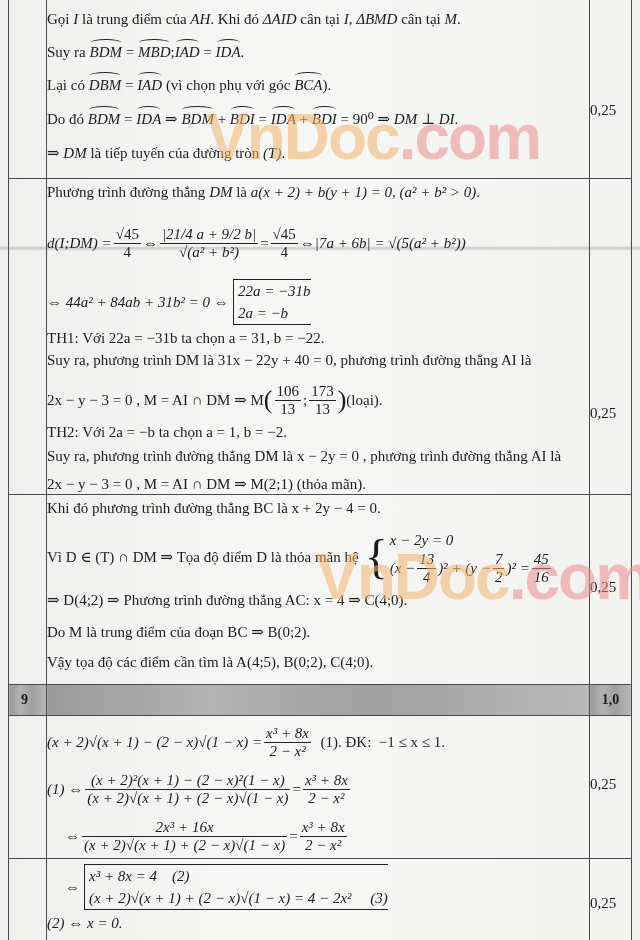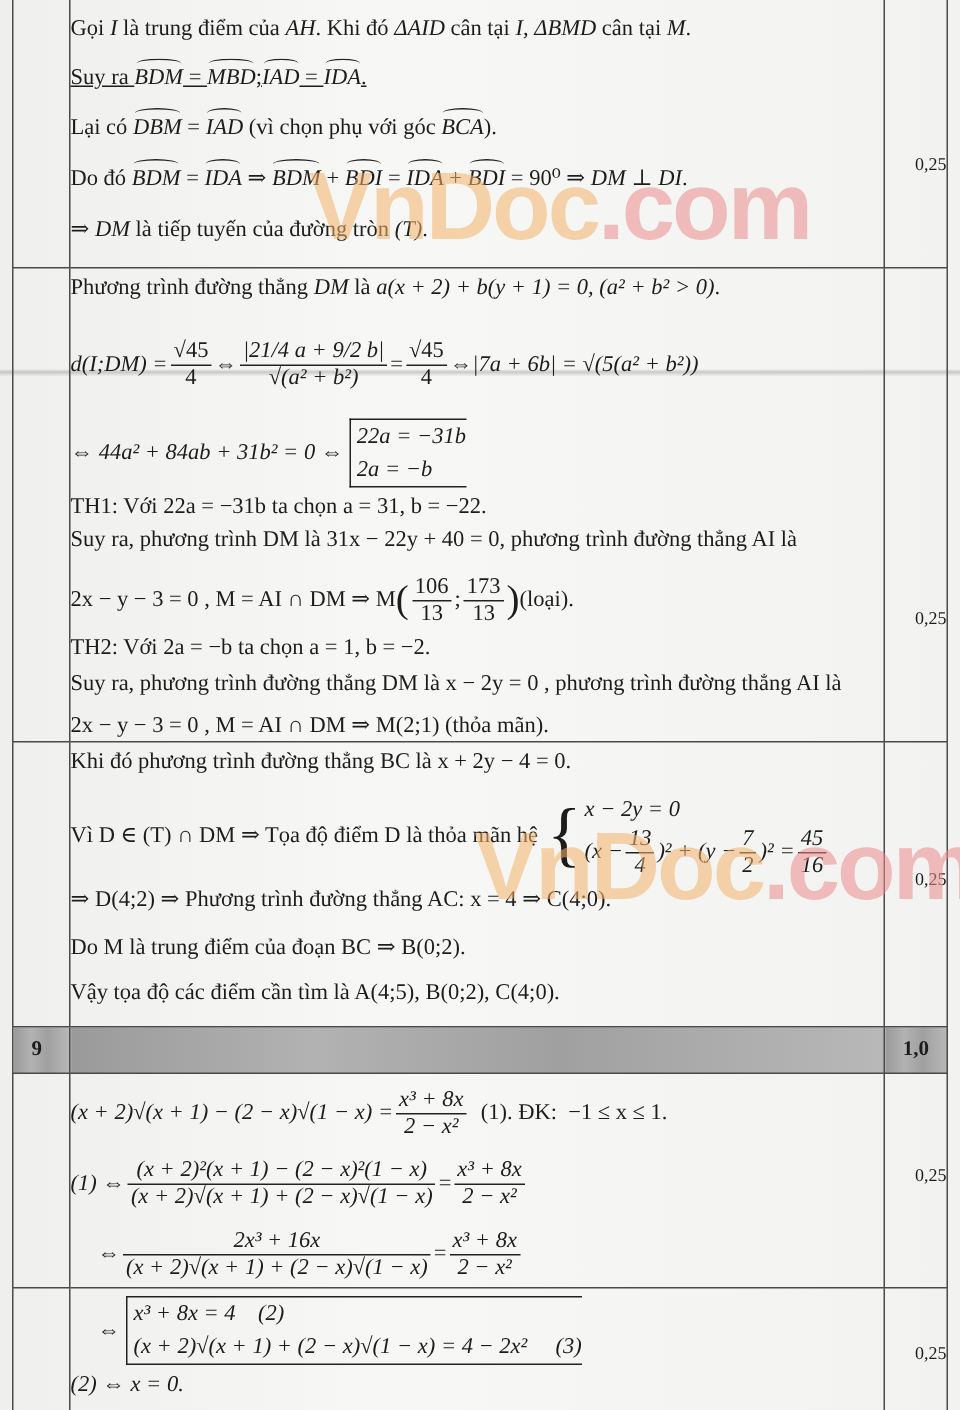--- a/index.html
+++ b/index.html
@@ -18,21 +18,21 @@
   table.grid {
     position:absolute; left:8px; top:-2px; width:624px;
     border-collapse:collapse; table-layout:fixed;
   }
   table.grid td {
     border:1.4px solid #4a4a4a; vertical-align:top; padding:0;
   }
   .col-num { width:38px; }
   .col-score { width:42px; }
   .score {
-    font-size:12px; text-align:right; position:relative;
+    font-size:15px; text-align:left; position:relative;
   }
   .score span { position:absolute; left:0; right:0; }
   .content { padding:6px 10px 4px 10px; font-size:15px; }
   .line { height:auto; white-space:nowrap; line-height:20px; }
   .m { font-style:italic; }
   .section-row td {
     background:linear-gradient(90deg,#9a9a9a,#b2b2b2 30%,#a0a0a0 60%,#b8b8b8);
     height:30px; font-weight:bold; font-size:14px;
   }
   .section-row .sec-num { padding-left:12px; vertical-align:middle; }
@@ -66,21 +66,21 @@
       <col class="col-score">
   </colgroup>
 
   <tbody>
       <tr style="height:180px;">
     <td></td>
     <td class="content" style="padding-top:10px;">
       <div class="line" style="height:33px;">
         <span>Gọi </span><span class="m">I</span><span> là trung điểm của </span><span class="m">AH</span><span>. Khi đó </span><span class="m">ΔAID</span><span> cân tại </span><span class="m">I</span><span>, </span><span class="m">ΔBMD</span><span> cân tại </span><span class="m">M</span><span>.</span>
       </div>
-      <div class="line" style="height:33px;text-decoration:underline;">
+      <div class="line" style="height:33px;">
         <span>Suy ra </span><span class="arc">BDM</span><span> = </span><span class="arc">MBD</span><span>;</span><span class="arc">IAD</span><span> = </span><span class="arc">IDA</span><span>.</span>
       </div>
       <div class="line" style="height:34px;">
         <span>Lại có </span><span class="arc">DBM</span><span> = </span><span class="arc">IAD</span><span> (vì chọn phụ với góc </span><span class="arc">BCA</span><span>).</span>
       </div>
       <div class="line" style="height:34px;">
         <span>Do đó </span><span class="arc">BDM</span><span> = </span><span class="arc">IDA</span><span> ⇒ </span><span class="arc">BDM</span><span> + </span><span class="arc">BDI</span><span> = </span><span class="arc">IDA</span><span> + </span><span class="arc">BDI</span><span> = 90⁰ ⇒ </span><span class="m">DM ⊥ DI</span><span>.</span>
       </div>
       <div class="line">
         <span>⇒ </span><span class="m">DM</span><span> là tiếp tuyến của đường tròn </span><span class="m">(T)</span><span>.</span>

